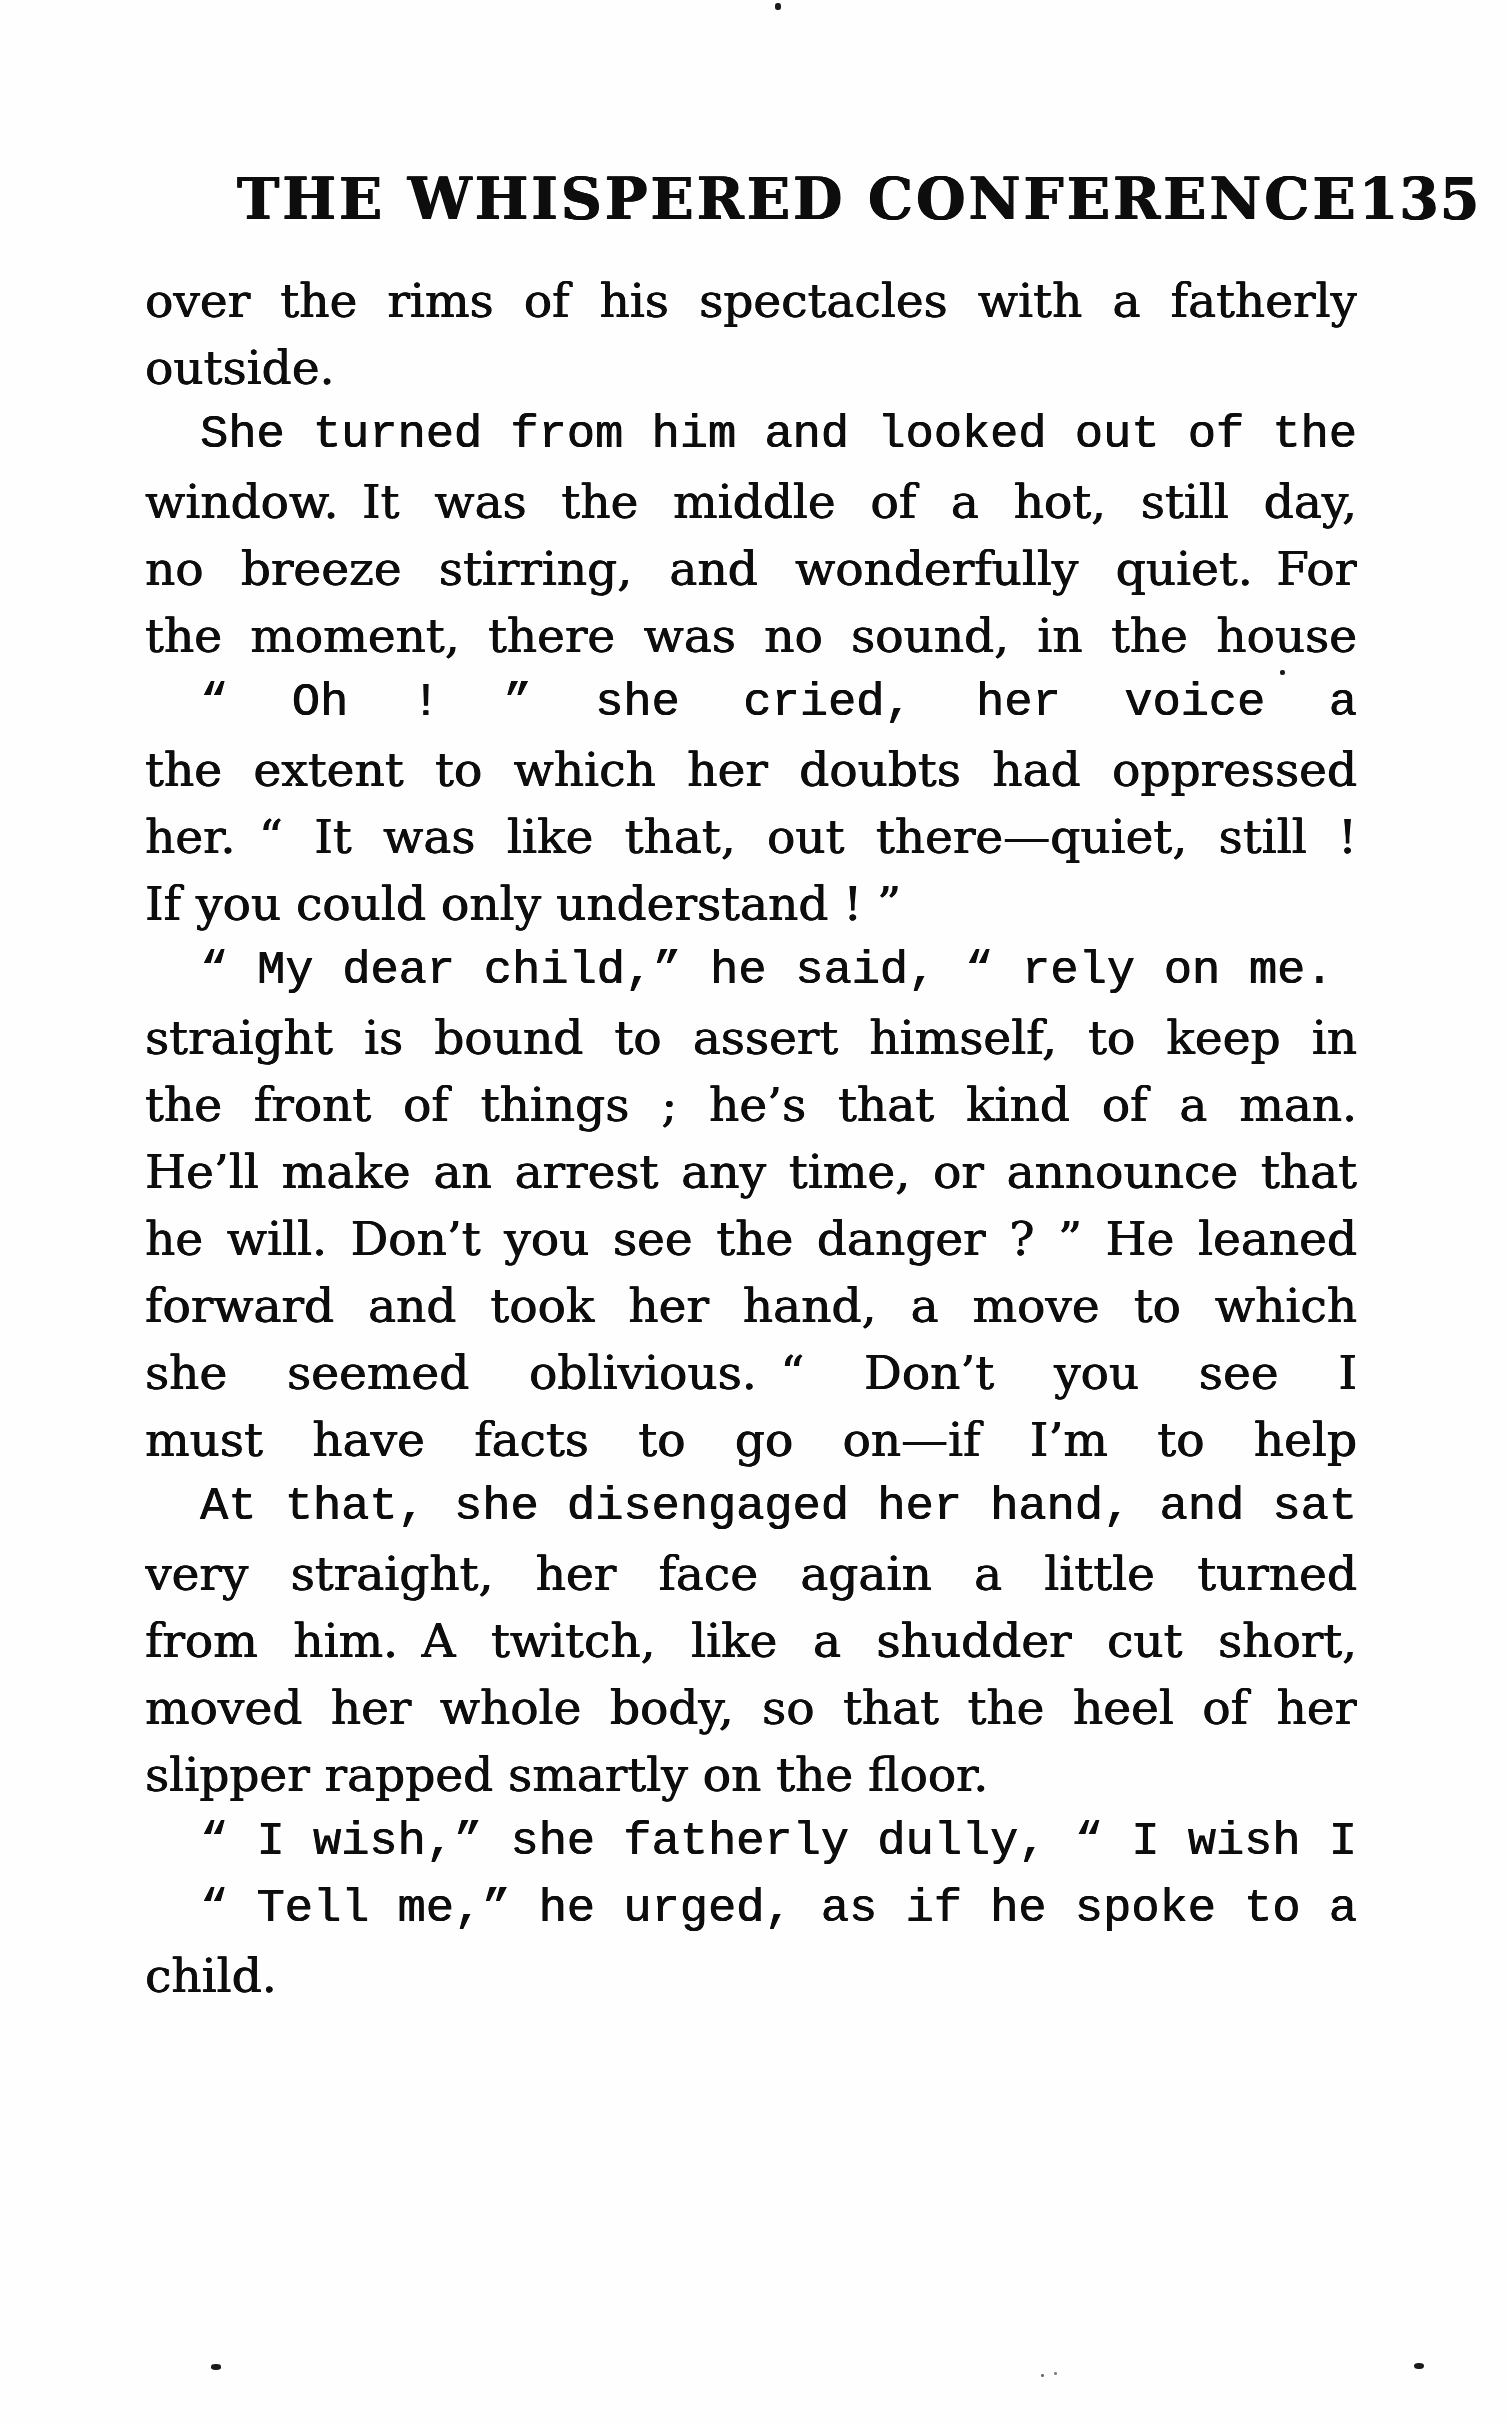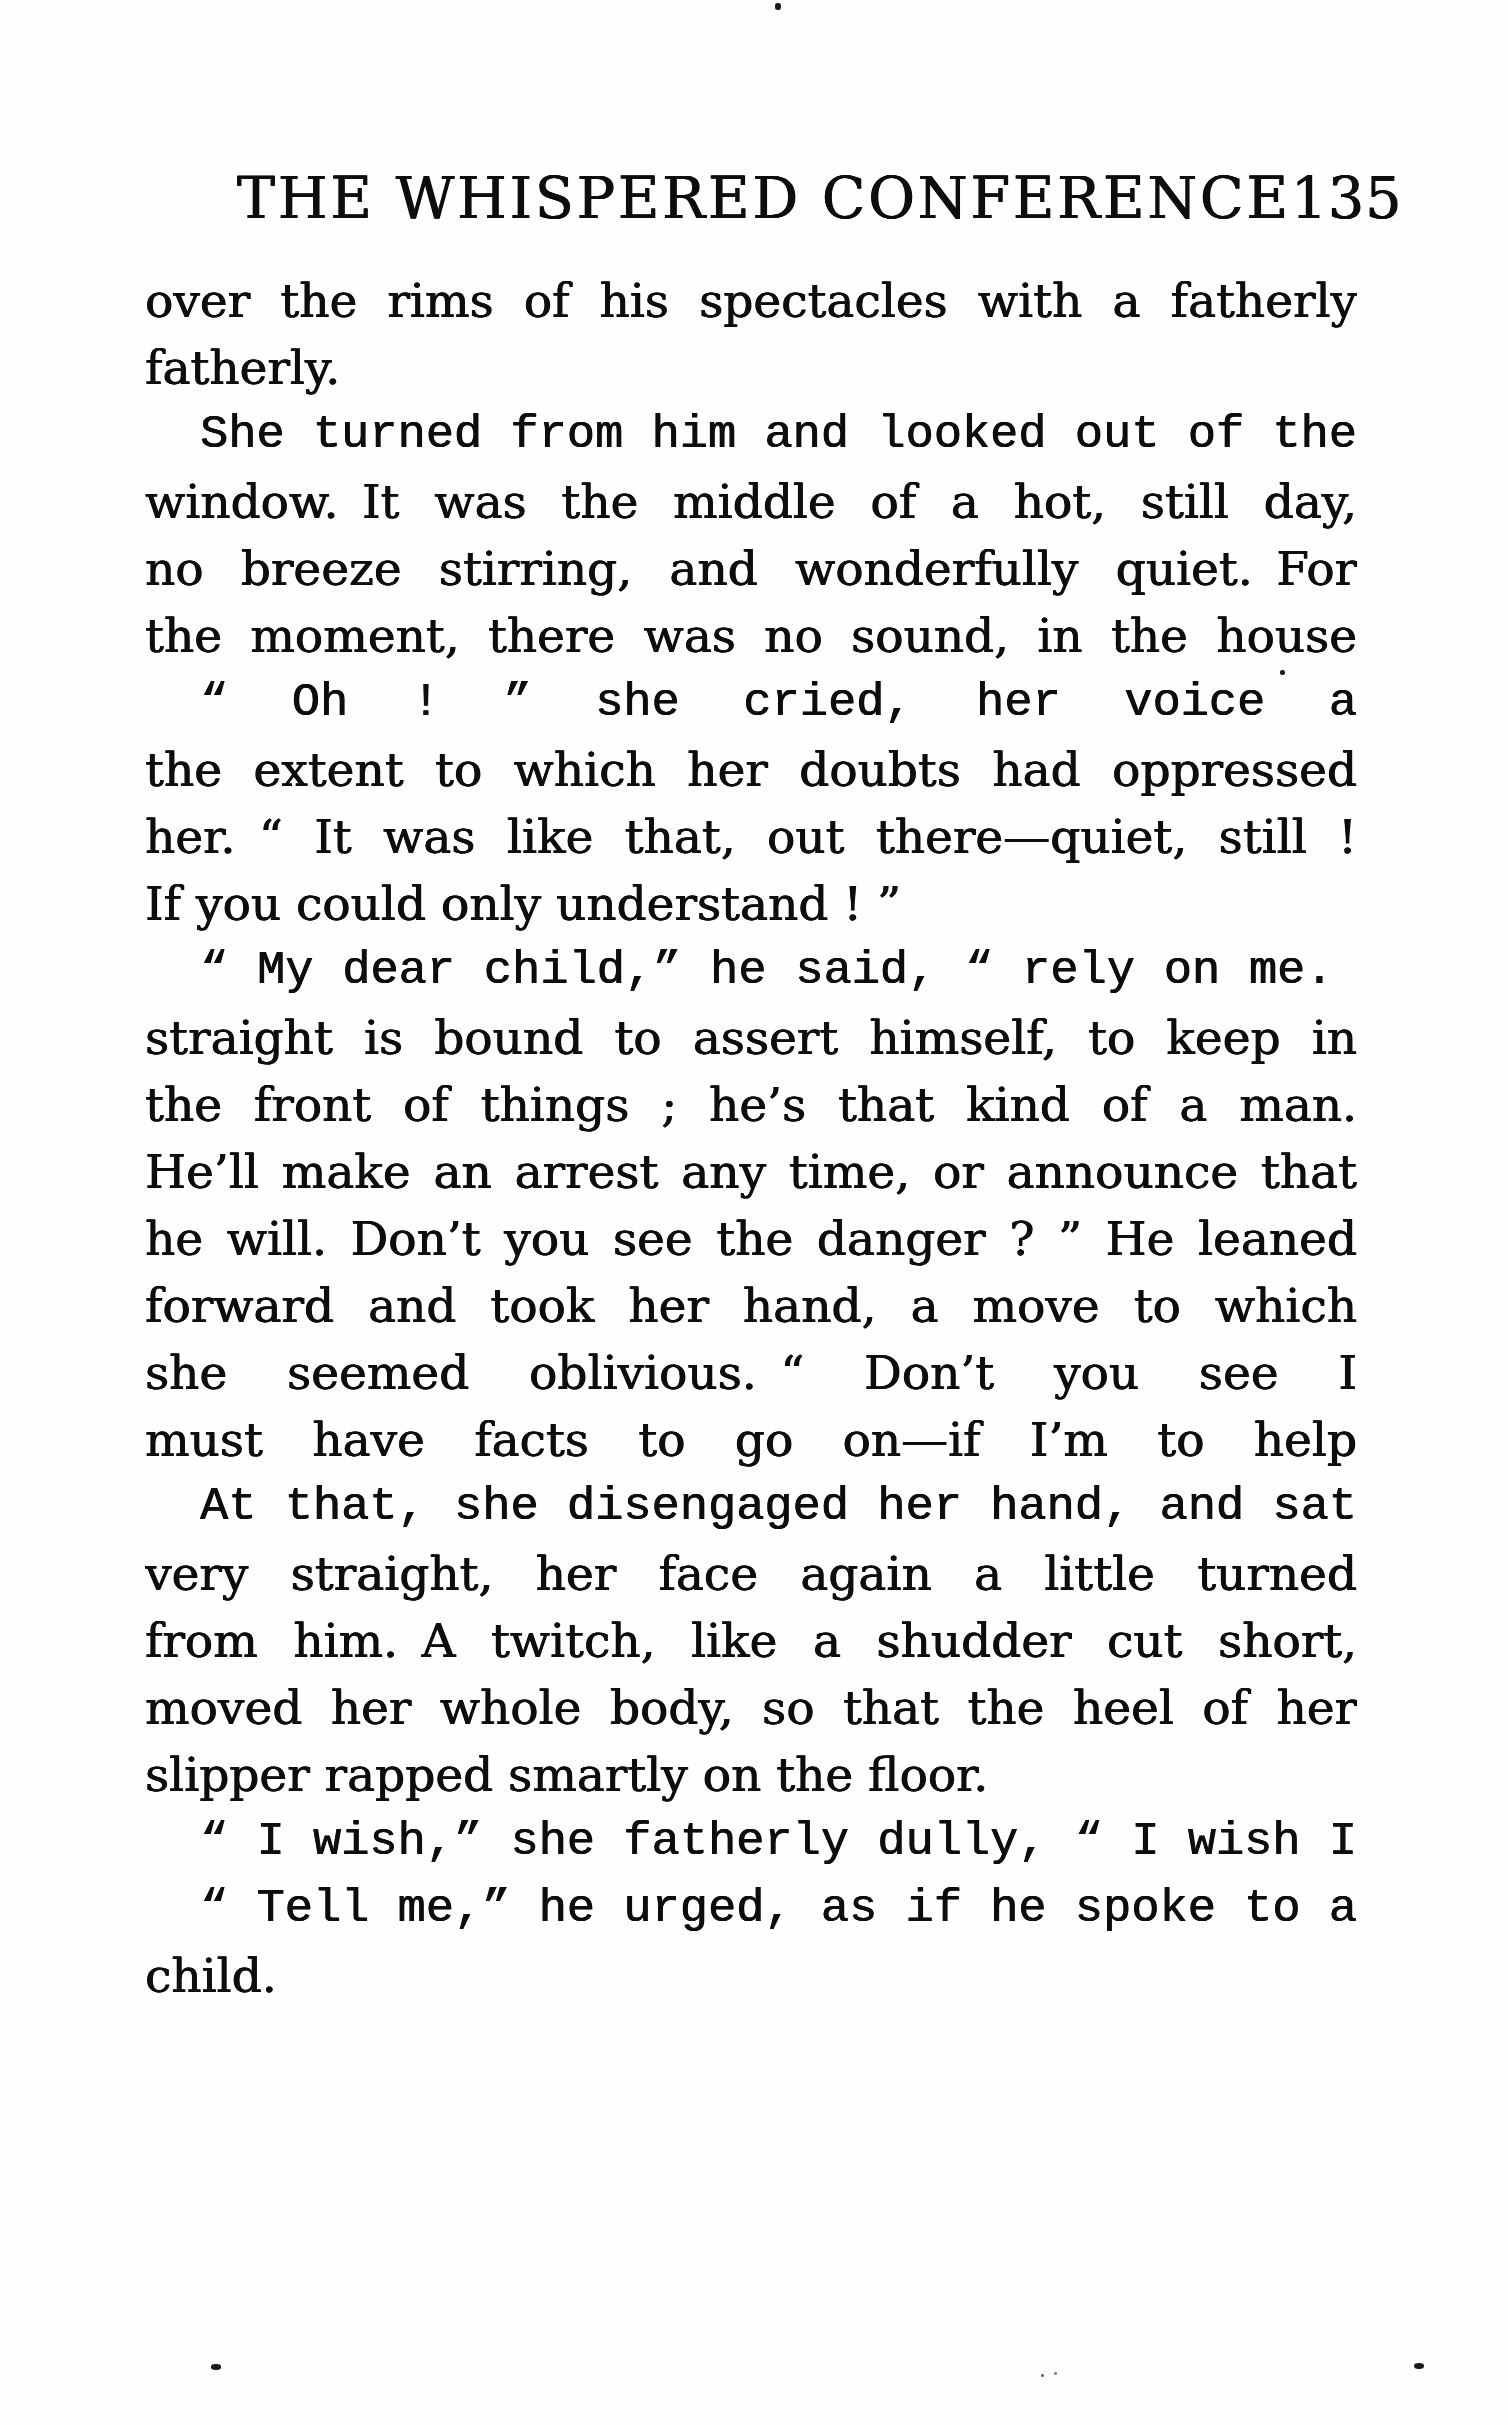--- a/index.html
+++ b/index.html
@@ -16,20 +16,21 @@
     background:#fefefe;
   }
   .running-head {
     position:absolute;
     left:145px; top:165px; width:1212px;
     display:flex; justify-content:space-between; align-items:baseline;
     font-size:57px;
     letter-spacing:2.8px;
     white-space:nowrap;
     text-shadow:0.5px 0 0 currentColor, -0.4px 0 0 currentColor;
+    font-weight:bold;
   }
   .running-title { padding-left:92px; }
   .page-number { letter-spacing:0.9px; }
   .text-column {
     position:absolute;
     left:145px; top:267px; width:1212px;
     font-size:47px;
     text-shadow:0.5px 0 0 currentColor, -0.3px 0 0 currentColor;
   }
   .line {
@@ -56,21 +57,21 @@
 
 <div class="page">
 
   <div class="running-head">
     <span class="running-title">THE WHISPERED CONFERENCE</span>
     <span class="page-number">135</span>
   </div>
 
   <div class="text-column">
       <div class="line">over the rims of his spectacles with a fatherly</div>
-      <div class="line last">fatherly.</div>
+      <div class="line last">outside.</div>
       <div class="line indent">She turned from him and looked out of the</div>
       <div class="line">window. It was the middle of a hot, still day,</div>
       <div class="line">no breeze stirring, and wonderfully quiet. For</div>
       <div class="line">the moment, there was no sound, in the house</div>
       <div class="line indent">“ Oh ! ” she cried, her voice a revelation of</div>
       <div class="line">the extent to which her doubts had oppressed</div>
       <div class="line">her. “ It was like that, out there—quiet, still !</div>
       <div class="line last">If you could only understand ! ”</div>
       <div class="line indent">“ My dear child,” he said, “ rely on me. The</div>
       <div class="line">straight is bound to assert himself, to keep in</div>

